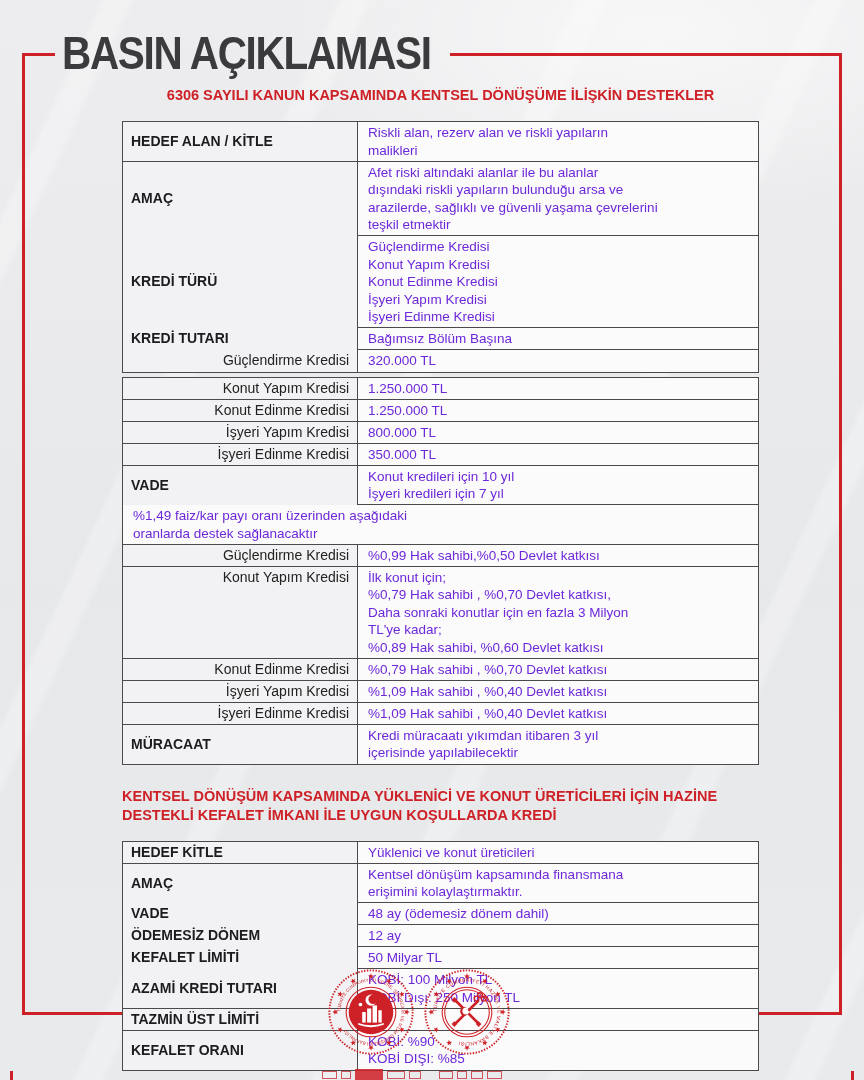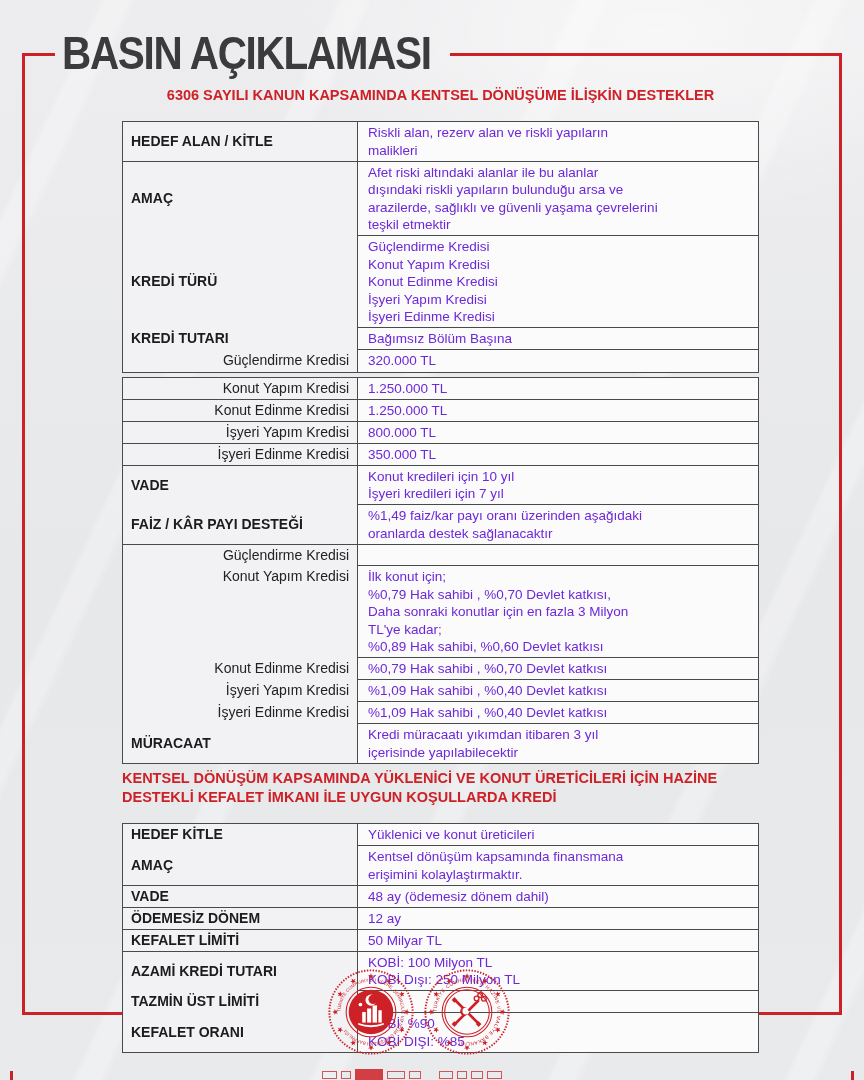--- a/index.html
+++ b/index.html
@@ -20,21 +20,21 @@
   .fl-ml{left:10px;top:1071px;width:3px;height:9px;}
   .fl-mr{left:851px;top:1071px;width:3px;height:9px;}
 
   .main-title{position:absolute;left:62px;top:26px;margin:0;
       font-size:46px;font-weight:bold;letter-spacing:-1.5px;color:#3b3b3d;
       transform:scaleX(.88);transform-origin:left center;white-space:nowrap;}
 
   .content{position:absolute;left:122px;top:86px;width:637px;}
   .sec-heading{color:#ce2127;font-weight:bold;font-size:14.5px;line-height:19px;white-space:pre-line;}
   .sec-heading.center{text-align:center;}
-  .sec-heading.second{margin-top:5px;width:724px;}
+  .sec-heading.second{margin-top:22px;width:724px;}
   .dtable{margin-top:9px;}
   .dtable.t2{margin-top:4px;}
   .trow{display:flex;border:1.5px solid #4a4a4c;margin-top:-1.5px;background:#fbfbfc;}
   .trow:first-child{margin-top:16px;}
   .trow.gap-above{margin-top:4px;}
   .tc{box-sizing:border-box;}
   .tc.label{width:235px;border-right:1.5px solid #4a4a4c;background:#f2f2f4;
       display:flex;align-items:center;padding:2px 8px;
       font-weight:bold;font-size:14px;line-height:17px;color:#1c1c1e;}
   .tc.label.sub{font-weight:normal;justify-content:flex-end;text-align:right;align-items:flex-start;color:#222;}
@@ -115,26 +115,26 @@
       <div class="trow">
           <div class="tc label sub">İşyeri Edinme Kredisi</div>
           <div class="tc value">350.000 TL</div>
         </div>
       <div class="trow">
           <div class="tc label">VADE</div>
           <div class="tc value">Konut kredileri için 10 yıl
 İşyeri kredileri için 7 yıl</div>
         </div>
       <div class="trow">
-          <div class="tc label">FAİZ / KÂR PAYI DESTEĞİ</div>
           <div class="tc value">%1,49 faiz/kar payı oranı üzerinden aşağıdaki
 oranlarda destek sağlanacaktır</div>
         </div>
       <div class="trow">
           <div class="tc label sub">Güçlendirme Kredisi</div>
+          <div class="tc value">%0,99 Hak sahibi,%0,50 Devlet katkısı</div>
         </div>
       <div class="trow">
           <div class="tc label sub">Konut Yapım Kredisi</div>
           <div class="tc value">İlk konut için;
 %0,79 Hak sahibi , %0,70 Devlet katkısı,
 Daha sonraki konutlar için en fazla 3 Milyon
 TL'ye kadar;
 %0,89 Hak sahibi, %0,60 Devlet katkısı</div>
         </div>
       <div class="trow">

